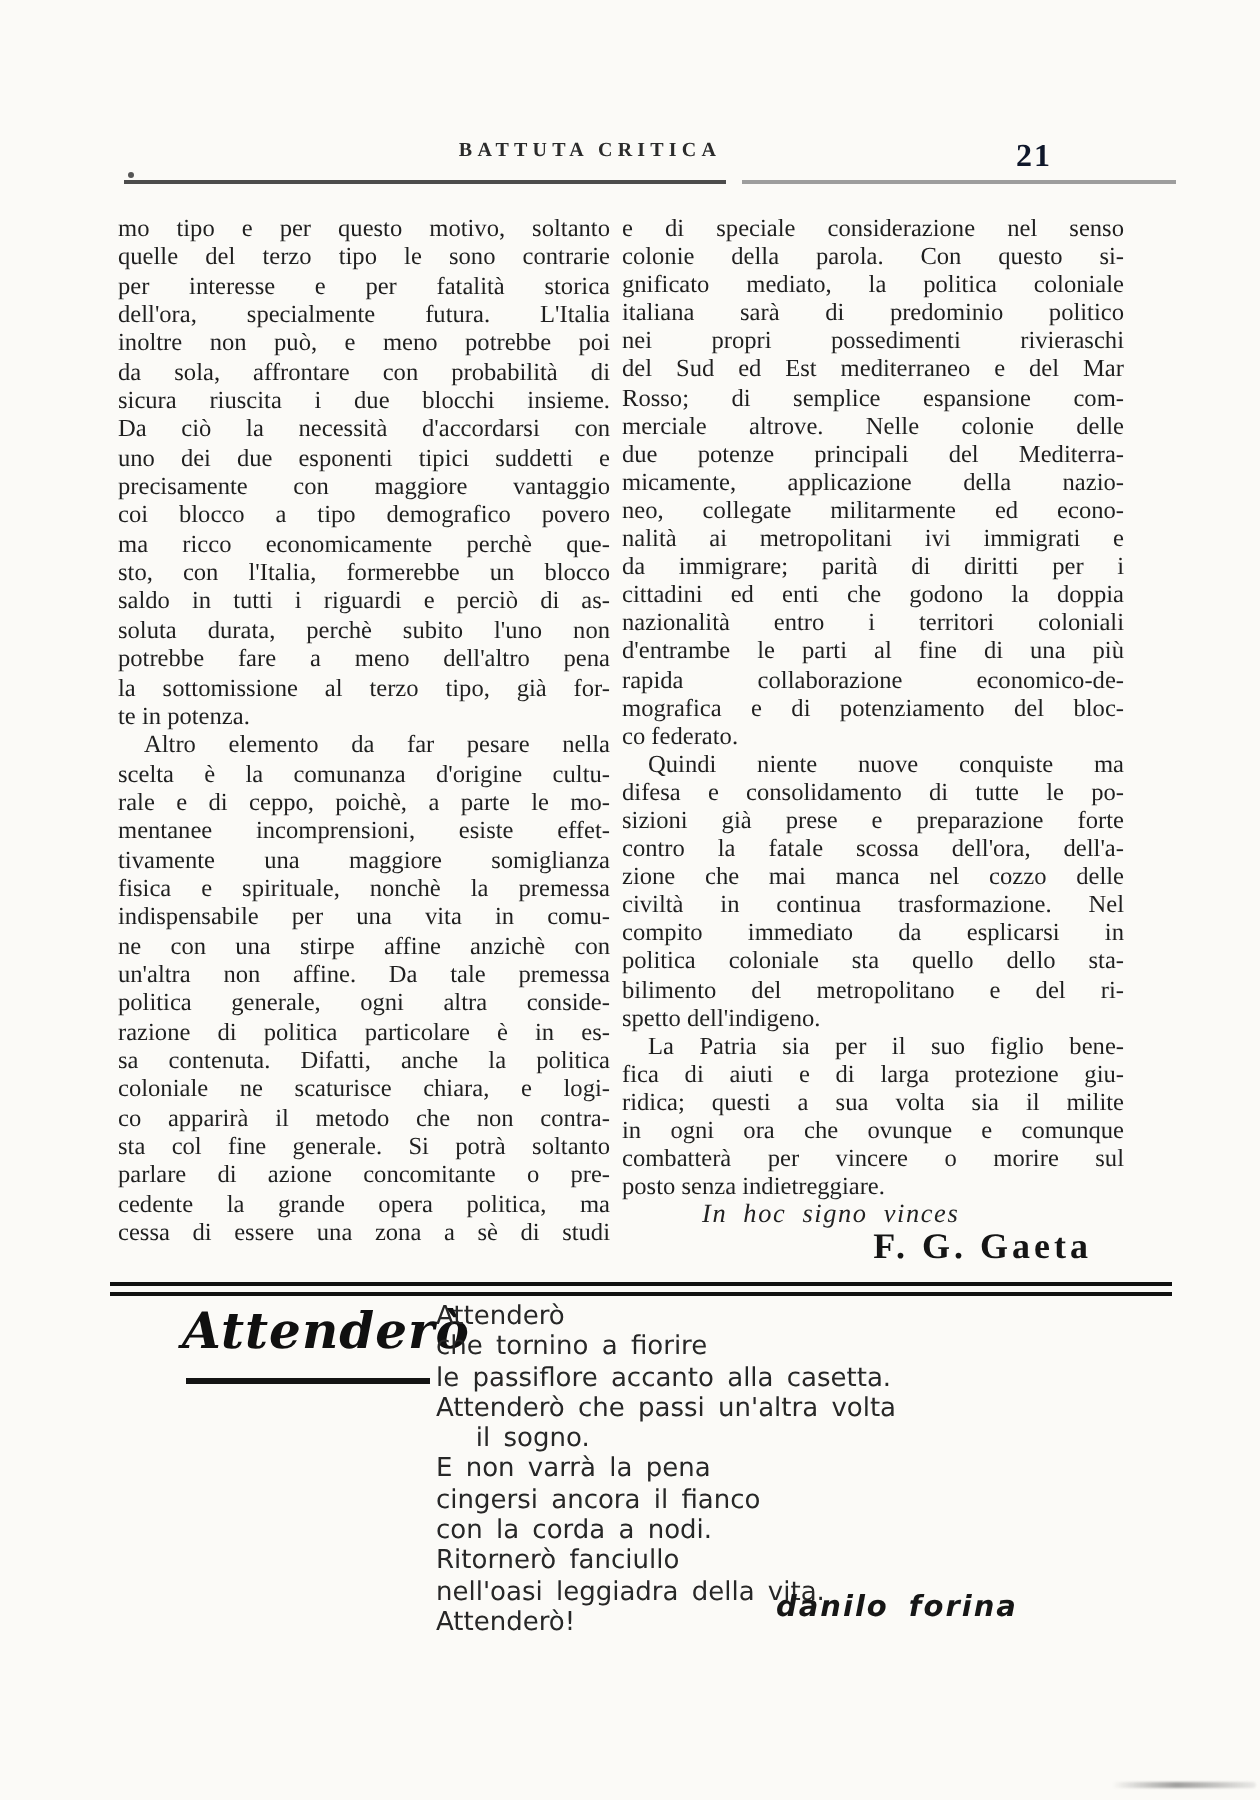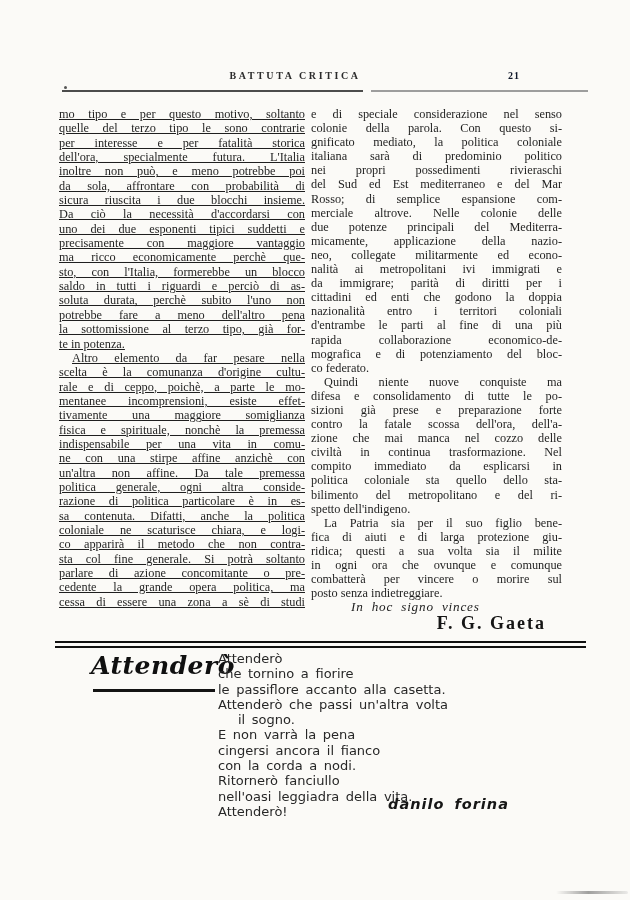--- a/index.html
+++ b/index.html
@@ -9,38 +9,38 @@
     font-family:"Liberation Serif", serif; color:#1f1f1f;
   }
   
   .header-title {
     position:absolute; top:70px; left:35px; width:520px;
     text-align:center; font-size:10px; font-weight:bold;
     letter-spacing:2.6px; color:#2b2b2b;
   }
   .page-number {
     position:absolute; top:70px; left:508px;
-    font-size:10px; font-weight:bold; letter-spacing:1px; color:#0f172a;
+    font-size:16px; font-weight:bold; letter-spacing:1px; color:#0f172a;
   }
   .header-dot { position:absolute; top:86px; left:64px; width:3px; height:3px; background:#555; border-radius:50%; }
   .header-rule-left  { position:absolute; top:90px; left:62px; width:301px; height:1.8px; background:#4c4c4c; }
   .header-rule-right { position:absolute; top:90.4px; left:371px; width:217px; height:1.4px; background:#9d9d9d; }
 
   
   .col {
     position:absolute; top:107px; font-size:12.3px;
     text-rendering:optimizeLegibility;
   }
   .col-left  { left:59px;  width:246px; line-height:14.35px; }
   .col-right { left:311px; width:251px; line-height:14.1px; }
   .bodyline {
     text-align:justify; text-align-last:justify; text-justify:inter-word;
     white-space:nowrap;
   }
-  .col-left  .bodyline { height:14.35px;text-decoration:underline; }
+  .col-left  .bodyline { height:14.35px; }
   .col-right .bodyline { height:14.1px; }
   .bodyline.indent { text-indent:13px; }
   .bodyline.parend { text-align-last:left; }
 
   
   .signature { position:absolute; top:600px; left:311px; width:251px; }
   .sig-motto {
     font-style:italic; font-size:13.2px; letter-spacing:0.8px; word-spacing:4px;
     padding-left:40px; line-height:14.5px; color:#222;
   }
@@ -97,20 +97,21 @@
       <div class="bodyline">mo tipo e per questo motivo, soltanto</div>
       <div class="bodyline">quelle del terzo tipo le sono contrarie</div>
       <div class="bodyline">per interesse e per fatalità storica</div>
       <div class="bodyline">dell'ora, specialmente futura. L'Italia</div>
       <div class="bodyline">inoltre non può, e meno potrebbe poi</div>
       <div class="bodyline">da sola, affrontare con probabilità di</div>
       <div class="bodyline">sicura riuscita i due blocchi insieme.</div>
       <div class="bodyline">Da ciò la necessità d'accordarsi con</div>
       <div class="bodyline">uno dei due esponenti tipici suddetti e</div>
       <div class="bodyline">precisamente con maggiore vantaggio</div>
+      <div class="bodyline">coi blocco a tipo demografico povero</div>
       <div class="bodyline">ma ricco economicamente perchè que-</div>
       <div class="bodyline">sto, con l'Italia, formerebbe un blocco</div>
       <div class="bodyline">saldo in tutti i riguardi e perciò di as-</div>
       <div class="bodyline">soluta durata, perchè subito l'uno non</div>
       <div class="bodyline">potrebbe fare a meno dell'altro pena</div>
       <div class="bodyline">la sottomissione al terzo tipo, già for-</div>
       <div class="bodyline parend">te in potenza.</div>
       <div class="bodyline indent">Altro elemento da far pesare nella</div>
       <div class="bodyline">scelta è la comunanza d'origine cultu-</div>
       <div class="bodyline">rale e di ceppo, poichè, a parte le mo-</div>

